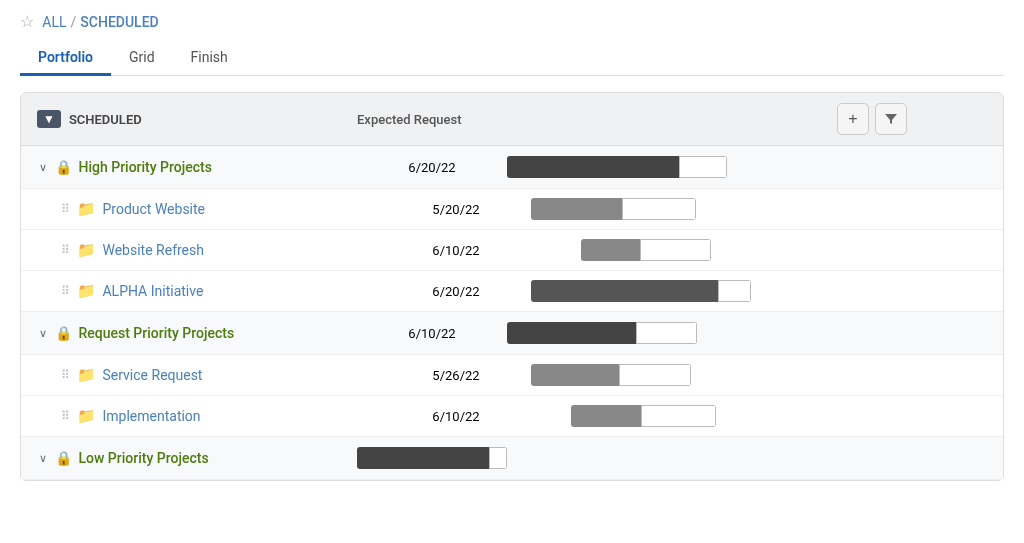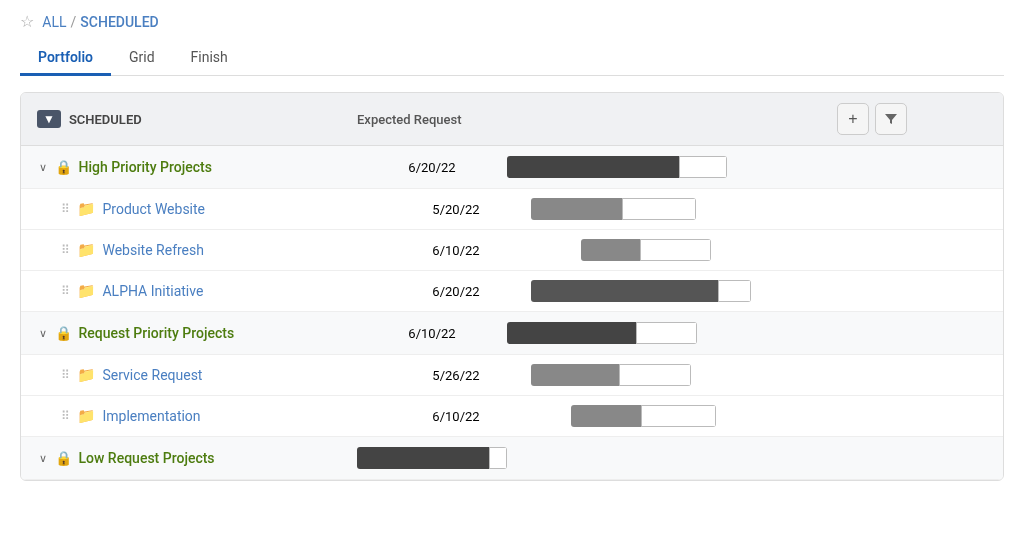--- a/index.html
+++ b/index.html
@@ -334,21 +334,21 @@
         </div>
       </div>
     </div>
     <div></div>
   </div>
 
   <div class="group-row">
     <div class="row-name">
       <button class="collapse-btn">∨</button>
       <span class="lock-icon">🔒</span>
-      <span class="group-label">Low Request Projects</span>
+      <span class="group-label">Low Priority Projects</span>
     </div>
     <div class="bar-cell">
       <div class="bar-container" style="width:250px;">
         <div class="bar-filled" style="width:88%;background:#444;"></div>
         <div class="bar-empty" style="width:12%;background:#fff;border:1px solid #bbb;"></div>
       </div>
     </div>
     <div></div>
   </div>
 </div>

